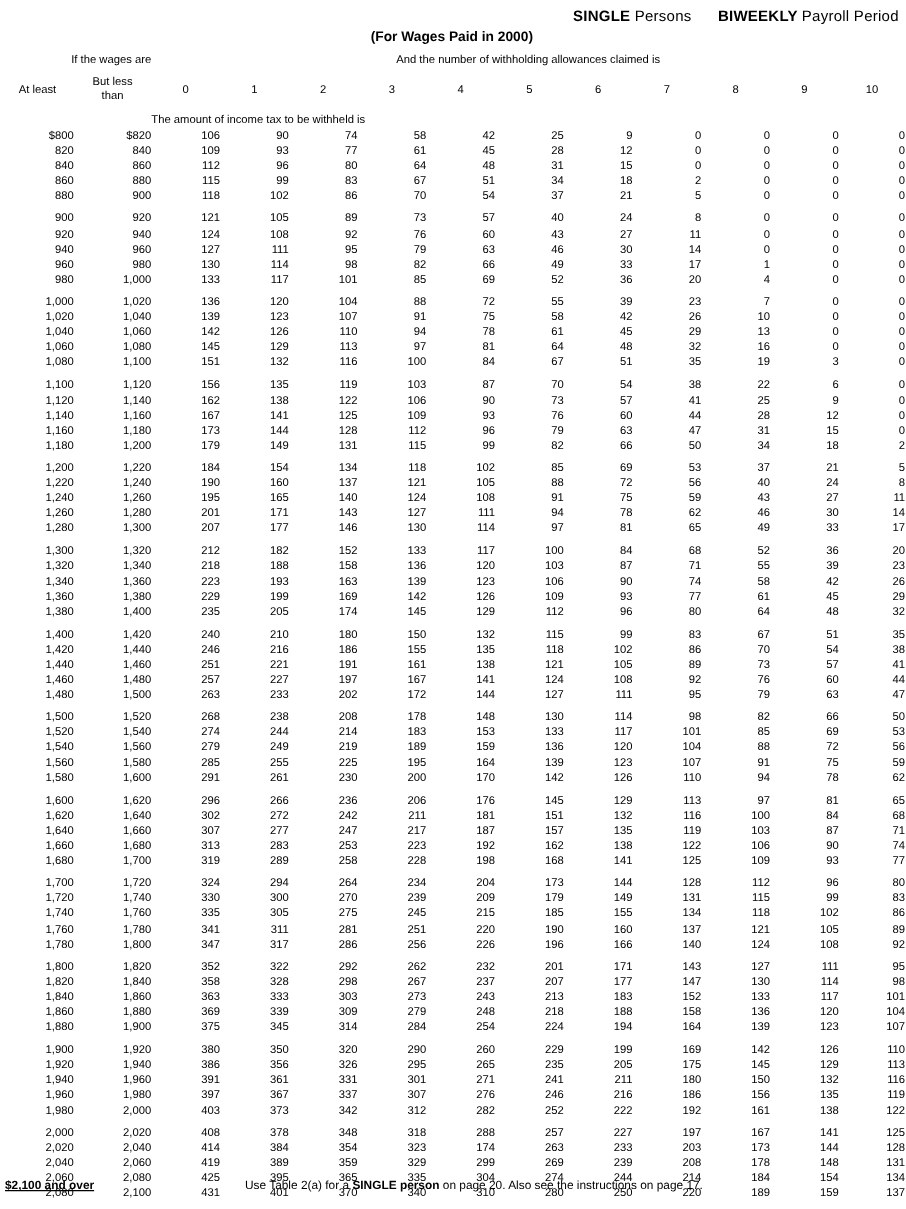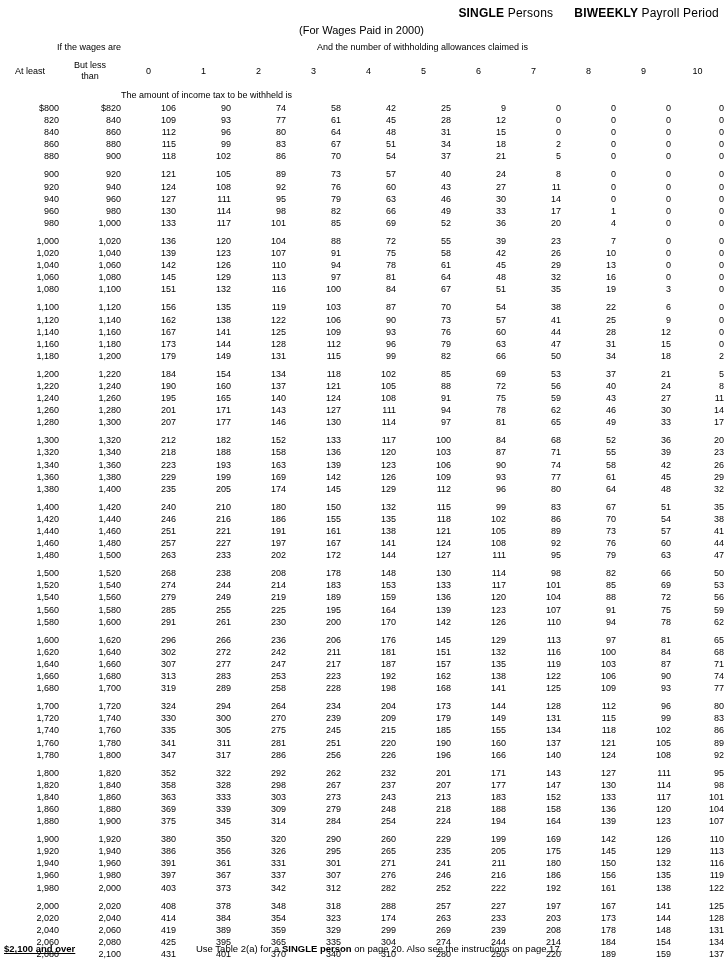--- a/index.html
+++ b/index.html
@@ -36,21 +36,21 @@
     font-weight: normal;
   }
   .title-line .gap {
     display: inline-block;
     width: 14px;
   }
   .subtitle {
     text-align: center;
     font-family: "Liberation Sans", sans-serif;
     font-size: 11px;
-    font-weight: normal;
+    font-weight: bold;
     margin-top: 4px;
     margin-bottom: 3px;
     padding-right: 2px;
   }
   
   table.tax {
     border-collapse: collapse;
     width: 723px;
     margin-left: 1px;
     table-layout: fixed;

